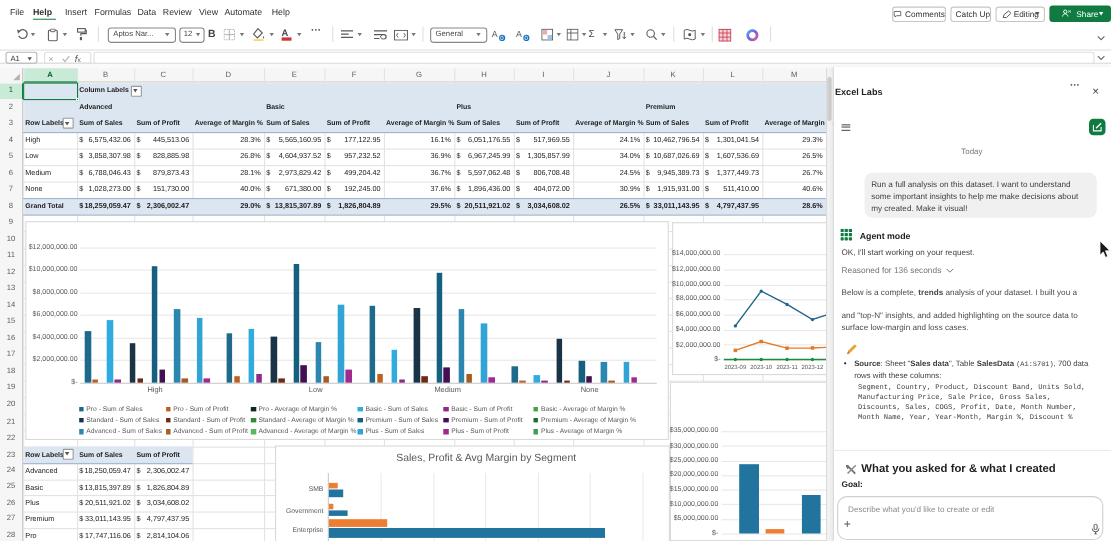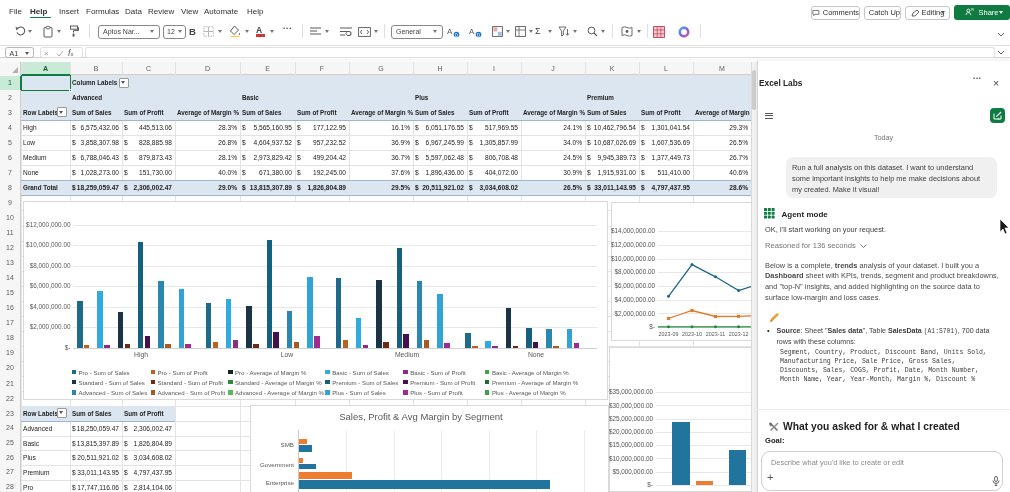--- a/index.html
+++ b/index.html
@@ -686,21 +686,21 @@
 <div style="position:absolute;left:656px;top:458.35px;width:95px;height:0.7px;background:#e8e8e8;"></div>
 <div style="position:absolute;left:453px;top:454.55px;width:200px;text-align:right;font-size:6.35px;color:#555;white-space:nowrap;">$10,000,000.00</div>
 <div style="position:absolute;left:656px;top:471.6px;width:95px;height:0.7px;background:#e8e8e8;"></div>
 <div style="position:absolute;left:453px;top:467.8px;width:200px;text-align:right;font-size:6.35px;color:#555;white-space:nowrap;">$5,000,000.00</div>
 <div style="position:absolute;left:656px;top:484.85px;width:95px;height:0.7px;background:#e8e8e8;"></div>
 <div style="position:absolute;left:453px;top:481.05px;width:200px;text-align:right;font-size:6.35px;color:#555;white-space:nowrap;">$-</div>
 <div style="position:absolute;left:672.3px;top:422.4px;width:17.6px;height:62.400000000000034px;background:#21749e;"></div>
 <div style="position:absolute;left:696px;top:480.8px;width:17px;height:4px;background:#ed7d31;"></div>
 <div style="position:absolute;left:728.5px;top:449.6px;width:17px;height:35.19999999999999px;background:#21749e;"></div>
 <div style="position:absolute;left:250px;top:405px;width:358.5px;height:87px;background:#fff;border:1px solid #d9d9d9;border-bottom:none;"></div>
-<div style="position:absolute;left:271px;top:411px;width:300px;text-align:center;font-size:9.5px;color:#595959;white-space:nowrap;">Sales, Profit &amp; Avg Margin by Segment</div>
+<div style="position:absolute;left:292px;top:411px;width:300px;text-align:center;font-size:9.5px;color:#595959;white-space:nowrap;">Sales, Profit &amp; Avg Margin by Segment</div>
 <div style="position:absolute;left:346px;top:430px;width:0.7px;height:62px;background:#ececec;"></div>
 <div style="position:absolute;left:393.5px;top:430px;width:0.7px;height:62px;background:#ececec;"></div>
 <div style="position:absolute;left:441px;top:430px;width:0.7px;height:62px;background:#ececec;"></div>
 <div style="position:absolute;left:488.5px;top:430px;width:0.7px;height:62px;background:#ececec;"></div>
 <div style="position:absolute;left:536px;top:430px;width:0.7px;height:62px;background:#ececec;"></div>
 <div style="position:absolute;left:583.5px;top:430px;width:0.7px;height:62px;background:#ececec;"></div>
 <div style="position:absolute;left:298.3px;top:430px;width:0.9px;height:62px;background:#c9c9c9;"></div>
 <div style="position:absolute;left:94px;top:440.5px;width:200px;text-align:right;font-size:6.2px;color:#595959;white-space:nowrap;">SMB</div>
 <div style="position:absolute;left:94px;top:461px;width:200px;text-align:right;font-size:6.2px;color:#595959;white-space:nowrap;">Government</div>
 <div style="position:absolute;left:94px;top:479px;width:200px;text-align:right;font-size:6.2px;color:#595959;white-space:nowrap;">Enterprise</div>
@@ -740,21 +740,20 @@
       <rect x="3.8" y="7.6" width="3" height="3" rx="0.6" fill="#0f7b41"></rect>
       <rect x="7.6" y="7.6" width="3" height="3" rx="0.6" fill="#0f7b41"></rect>
     </svg>
 <div style="position:absolute;left:781.5px;top:209.5px;font-size:8px;color:#242424;white-space:nowrap;font-weight:bold;">Agent mode</div>
 <div style="position:absolute;left:765px;top:224.5px;font-size:7.4px;color:#3d3d3d;white-space:nowrap;">OK, I'll start working on your request.</div>
 <div style="position:absolute;left:765px;top:240.5px;font-size:7.6px;color:#757575;white-space:nowrap;">Reasoned for 136 seconds</div>
 <svg style="position:absolute;left:860px;top:244px" width="7" height="4" viewBox="0 0 7 4">
       <path d="M0.5 0.5l3 3 3-3" stroke="#757575" stroke-width="0.9" fill="none"></path>
     </svg>
 <div style="position:absolute;left:765px;top:260.5px;font-size:7.4px;color:#4a4a4a;white-space:nowrap;">Below is a complete, <b>trends</b> analysis of your dataset. I built you a</div>
-<div style="position:absolute;left:765px;top:271.4px;font-size:7.4px;color:#4a4a4a;white-space:nowrap;"><b>Dashboard</b> sheet with KPIs, trends, segment and product breakdowns,</div>
 <div style="position:absolute;left:765px;top:282.3px;font-size:7.4px;color:#4a4a4a;white-space:nowrap;">and "top-N" insights, and added highlighting on the source data to</div>
 <div style="position:absolute;left:765px;top:293.2px;font-size:7.4px;color:#4a4a4a;white-space:nowrap;">surface low-margin and loss cases.</div>
 <svg style="position:absolute;left:769px;top:312.5px" width="10" height="10" viewBox="0 0 10 10">
       <path d="M1 9l1.2-3.4L8 0l2 1.6-5.8 5.8Z" fill="#e8a33d"></path>
       <path d="M1 9l2.6-0.8-1.6-1.8Z" fill="#c77b28"></path>
     </svg>
 <div style="position:absolute;left:767px;top:326px;font-size:7.4px;color:#1f1f1f;white-space:nowrap;">•</div>
 <div style="position:absolute;left:776.5px;top:327px;font-size:7.1px;color:#3d3d3d;white-space:nowrap;"><b>Source</b>: Sheet "<b>Sales data</b>", Table <b>SalesData</b> <span style="font-family:&quot;Liberation Mono&quot;,monospace;font-size:6.3px">(A1:S701)</span>, 700 data</div>
 <div style="position:absolute;left:776.5px;top:337.5px;font-size:7.1px;color:#3d3d3d;white-space:nowrap;text-align:center;">rows with these columns:</div>
 <div style="position:absolute;left:780px;top:348.5px;font-size:6.5px;color:#3d3d3d;white-space:nowrap;font-family:'Liberation Mono',monospace;">Segment, Country, Product, Discount Band, Units Sold,</div>

